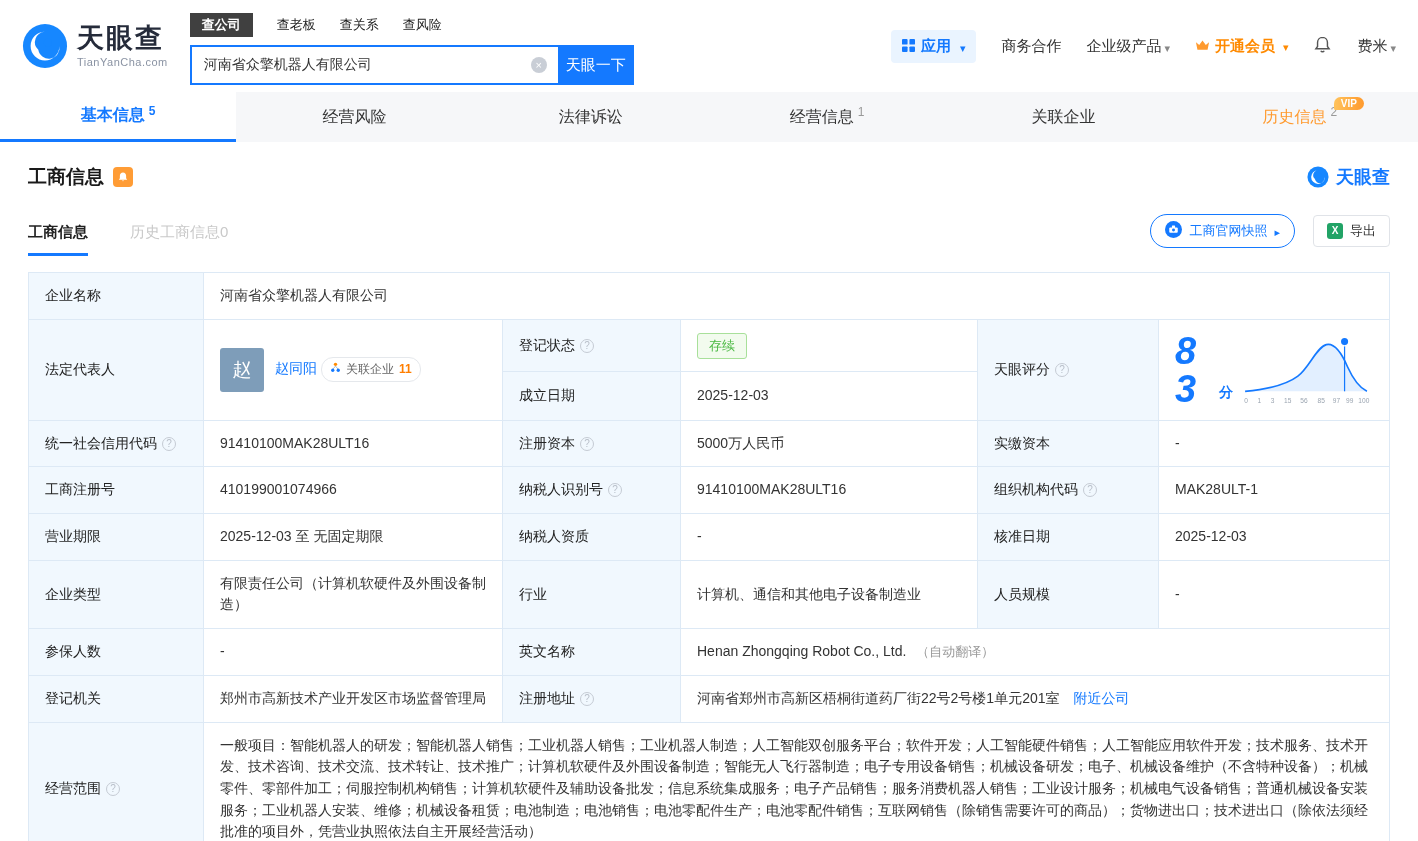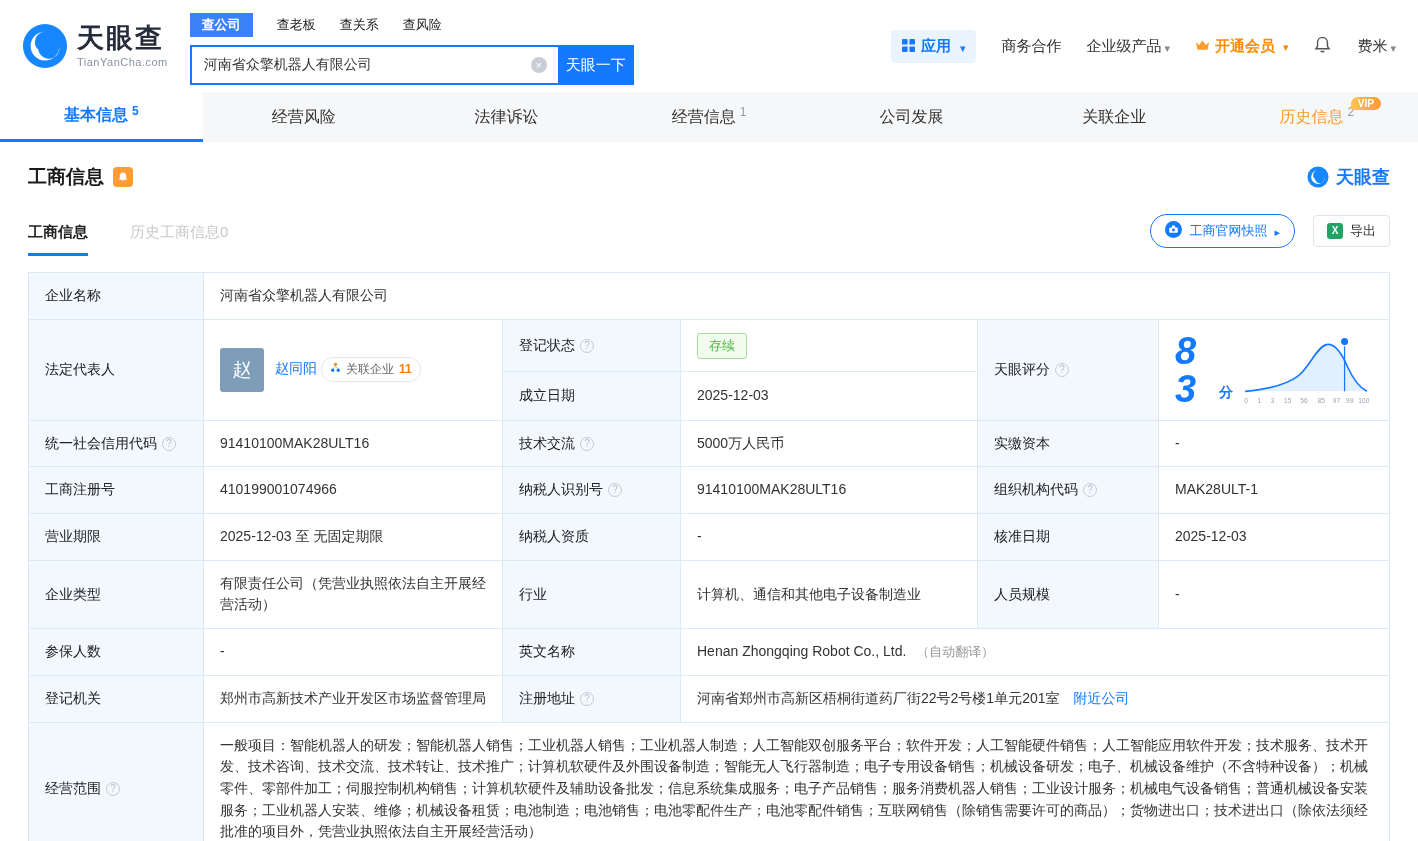--- a/index.html
+++ b/index.html
@@ -13,21 +13,21 @@
   .logo { display:flex; align-items:center; gap:9px; cursor:pointer; }
   .logo-mark svg { width:46px; height:46px; display:block; }
   .logo-cn { display:block; font-size:27px; font-weight:700; color:#252b3a; letter-spacing:2px; line-height:1; }
   .logo-en { display:block; font-size:11px; color:#8a93a3; margin-top:4px; letter-spacing:.5px; }
   .red-badge { background:#e60012; color:#fff; margin-left:14px; padding:7px 9px; text-align:center; }
   .red-badge .l1 { font-size:14px; font-weight:700; letter-spacing:3px; white-space:nowrap; }
   .red-badge .l2 { font-size:11px; letter-spacing:1.5px; margin-top:4px; white-space:nowrap; }
   .search-area { margin-left:22px; display:flex; flex-direction:column; align-self:flex-start; padding-top:13px; }
   .search-tabs { display:flex; align-items:center; gap:24px; font-size:13px; color:#222; margin-bottom:8px; }
   .search-tab { cursor:pointer; }
-  .search-tab.active { background:#3b82f6; color:#fff; padding:3px 12px; font-weight:600; }
+  .search-tab.active { background:#404040; color:#fff; padding:3px 12px; font-weight:600; }
   .search-row { display:flex; }
   .search-box { position:relative; }
   .search-input { width:368px; height:40px; border:2px solid #1479ff; border-right:none; padding:0 34px 0 12px; font-size:14px; color:#333; outline:none; font-family:inherit; }
   .clear-btn { position:absolute; right:11px; top:50%; transform:translateY(-50%); width:16px; height:16px; border-radius:50%; background:#c9ced6; color:#fff; font-size:11px; line-height:16px; text-align:center; cursor:pointer; }
   .clear-btn::after { content:"×"; }
   .search-btn { width:76px; height:40px; background:#1479ff; color:#fff; border:none; font-size:15px; cursor:pointer; font-family:inherit; }
   .top-nav { margin-left:auto; display:flex; align-items:center; gap:25px; font-size:15px; color:#333; white-space:nowrap; }
   .top-nav > * { cursor:pointer; }
   .apps-btn { display:flex; align-items:center; gap:6px; background:#eaf4ff; color:#1479ff; padding:7px 11px; border-radius:4px; font-weight:600; }
   .caret::after { content:"▾"; font-size:11px; margin-left:3px; color:#888; }
@@ -157,23 +157,20 @@
     <span>经营风险</span>
   </div>
   <div class="mtab">
     <span>法律诉讼</span>
   </div>
   <div class="mtab">
     <span>经营信息</span>
     <span class="mtab-count">1</span>
   </div>
   <div class="mtab">
-    <span>公司发展</span>
-  </div>
-  <div class="mtab">
     <span>关联企业</span>
   </div>
   <div class="mtab vip-tab">
     <span>历史信息</span>
     <span class="mtab-count">2</span>
     <span class="vip-tag">VIP</span>
   </div>
 </nav>
 
 <main class="content">
@@ -288,21 +285,21 @@
         <td class="lbl">成立日期</td>
         <td>2025-12-03</td>
       </tr>
 
       <tr>
         <td class="lbl">
           <span>统一社会信用代码</span><span class="help-icon"></span>
         </td>
         <td>91410100MAK28ULT16</td>
         <td class="lbl">
-          <span>技术交流</span><span class="help-icon"></span>
+          <span>注册资本</span><span class="help-icon"></span>
         </td>
         <td>5000万人民币</td>
         <td class="lbl">实缴资本</td>
         <td>-</td>
       </tr>
 
       <tr>
         <td class="lbl">工商注册号</td>
         <td>410199001074966</td>
         <td class="lbl">
@@ -319,21 +316,21 @@
         <td class="lbl">营业期限</td>
         <td>2025-12-03 至 无固定期限</td>
         <td class="lbl">纳税人资质</td>
         <td>-</td>
         <td class="lbl">核准日期</td>
         <td>2025-12-03</td>
       </tr>
 
       <tr>
         <td class="lbl">企业类型</td>
-        <td>有限责任公司（凭营业执照依法自主开展经营活动）</td>
+        <td>有限责任公司（计算机软硬件及外围设备制造）</td>
         <td class="lbl">行业</td>
         <td>计算机、通信和其他电子设备制造业</td>
         <td class="lbl">人员规模</td>
         <td>-</td>
       </tr>
 
       <tr>
         <td class="lbl">参保人数</td>
         <td>-</td>
         <td class="lbl">英文名称</td>

